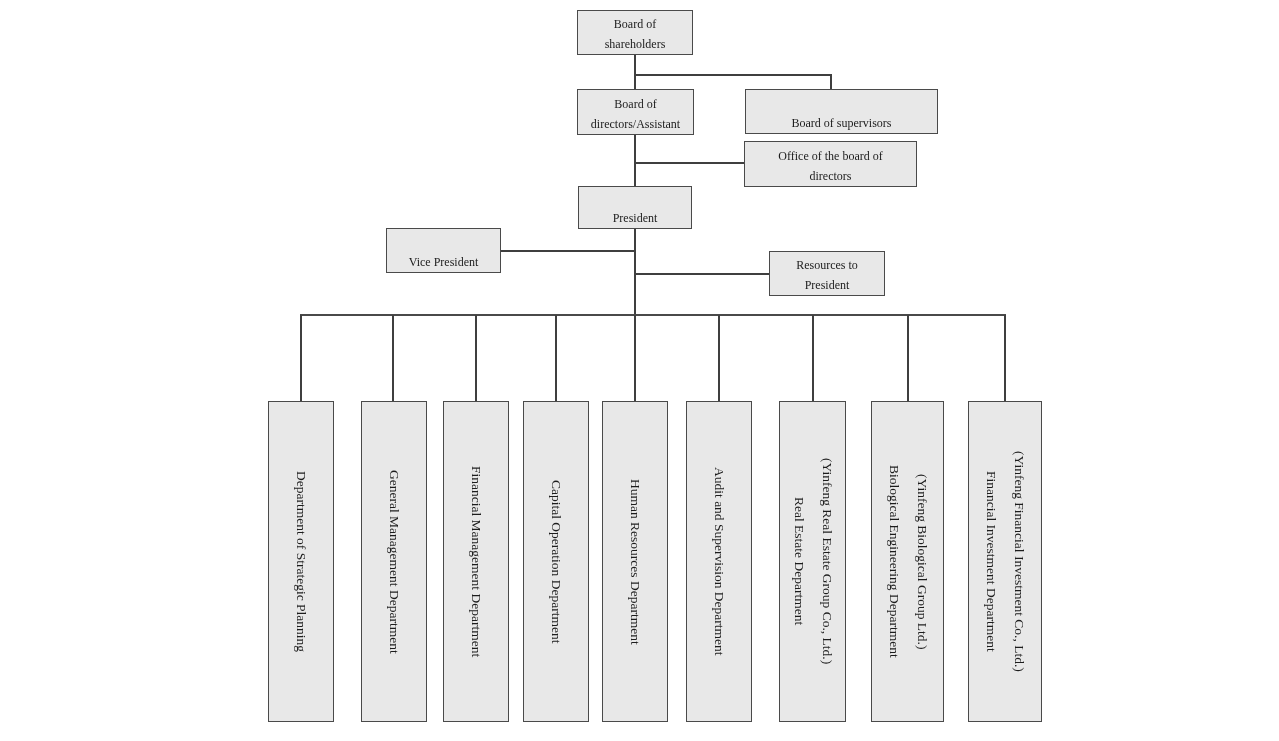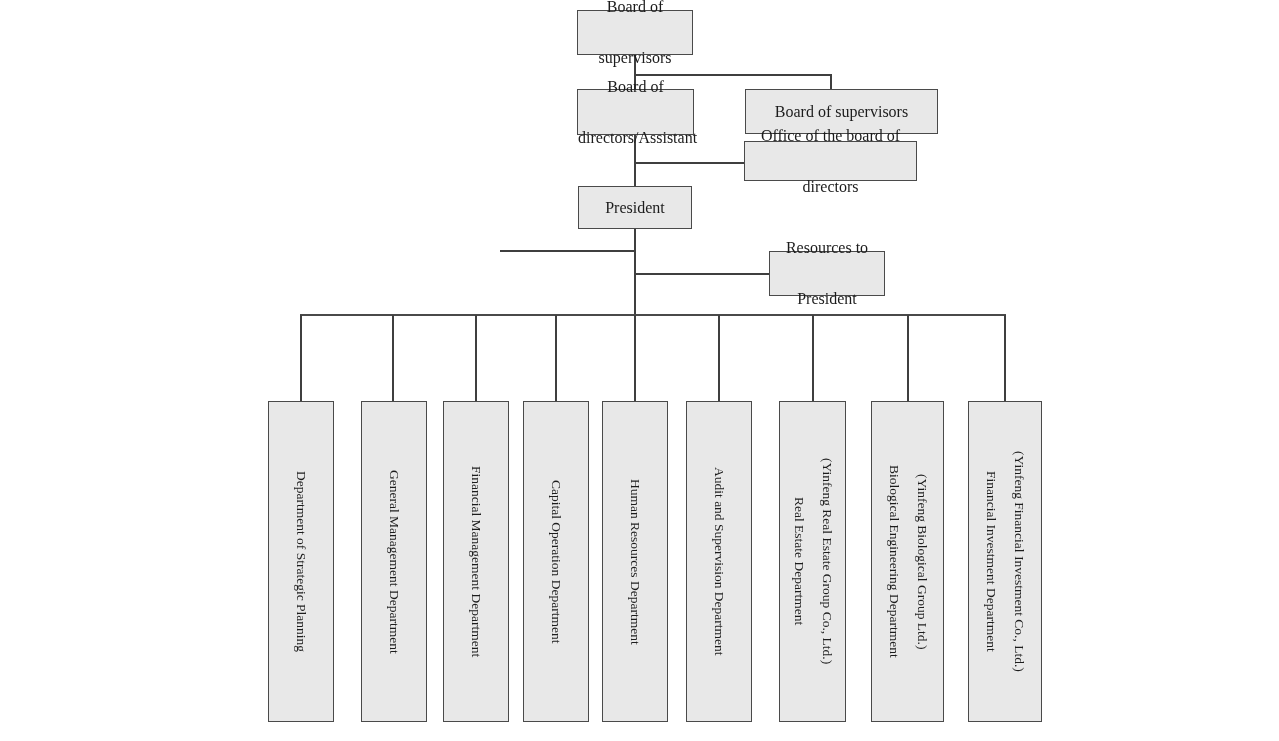--- a/index.html
+++ b/index.html
@@ -17,25 +17,24 @@
     color: #1c1c1c;
   }
   .box {
     position: absolute;
     box-sizing: border-box;
     background: #e8e8e8;
     border: 1.6px solid #4a4a4a;
     display: flex;
     flex-direction: column;
     align-items: center;
-    justify-content: center;
+    justify-content: flex-end;
     text-align: center;
-    font-size: 16px;
+    font-size: 12px;
     line-height: 20px;
-    gap: 31px;
   }
   .box .bline {
     width: 100%;
   }
   .vbox {
     position: absolute;
     box-sizing: border-box;
     background: #e8e8e8;
     border: 1.6px solid #4a4a4a;
     top: 401px;
@@ -78,41 +77,44 @@
   <div class="connector" style="left:475px;  top:315px; width:1.5px; height:87px"></div>
   <div class="connector" style="left:555px;  top:315px; width:1.5px; height:87px"></div>
   <div class="connector" style="left:634px;  top:315px; width:1.5px; height:87px"></div>
   <div class="connector" style="left:718px;  top:315px; width:1.5px; height:87px"></div>
   <div class="connector" style="left:812px;  top:315px; width:1.5px; height:87px"></div>
   <div class="connector" style="left:907px;  top:315px; width:1.5px; height:87px"></div>
   <div class="connector" style="left:1004px; top:315px; width:1.5px; height:87px"></div>
 
   <div class="box" style="left:577px; top:10px; width:116px; height:45px">
     <div class="bline">Board of</div>
-    <div class="bline">supervisors</div>
+    <div class="bline">shareholders</div>
   </div>
 
   <div class="box" style="left:577px; top:89px; width:117px; height:46px">
     <div class="bline">Board of</div>
     <div class="bline">directors/Assistant</div>
   </div>
 
   <div class="box" style="left:745px; top:89px; width:193px; height:45px">
     <div class="bline">Board of supervisors</div>
   </div>
 
-  <div class="box" style="left:744px; top:141px; width:173px; height:40px">
+  <div class="box" style="left:744px; top:141px; width:173px; height:46px">
     <div class="bline">Office of the board of</div>
     <div class="bline">directors</div>
   </div>
 
   <div class="box" style="left:578px; top:186px; width:114px; height:43px">
     <div class="bline">President</div>
   </div>
 
+  <div class="box" style="left:386px; top:228px; width:115px; height:45px">
+    <div class="bline">Vice President</div>
+  </div>
 
   <div class="box" style="left:769px; top:251px; width:116px; height:45px">
     <div class="bline">Resources to</div>
     <div class="bline">President</div>
   </div>
 
   <div class="vbox" style="left:268px; width:66px">
     <div class="vtext">
       <div>Department of Strategic Planning</div>
     </div>

